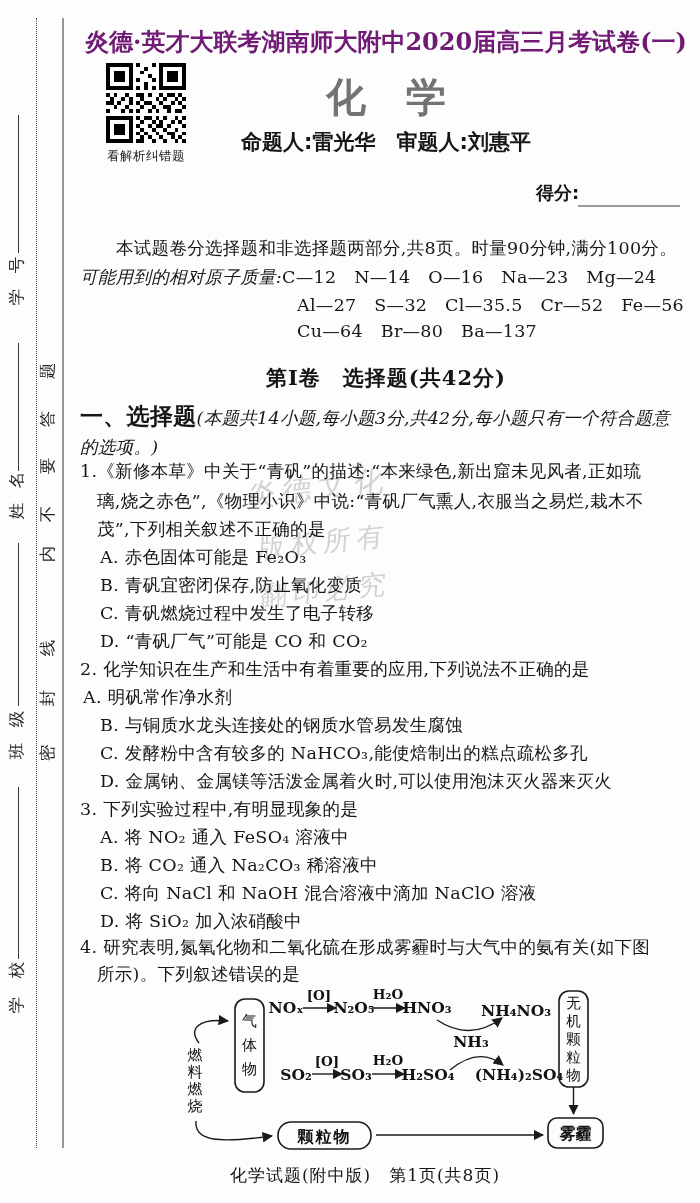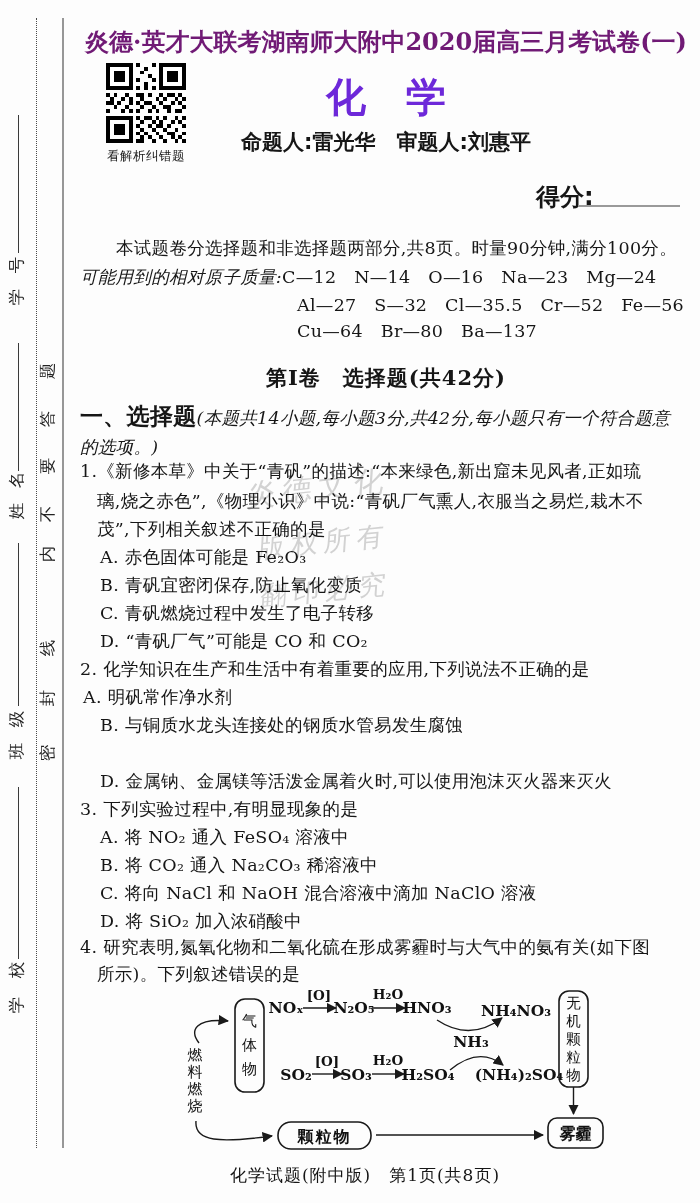--- a/index.html
+++ b/index.html
@@ -15,23 +15,23 @@
   .center { text-align:center; }
   .vchar {
     position:absolute; width:20px; height:20px; line-height:20px;
     text-align:center; font-size:16.5px; color:#222;
     transform:rotate(-90deg); transform-origin:center;
   }
   .fline { position:absolute; width:0; border-left:1.3px solid #3a3a3a; }
   .dotted-line { left:36px; top:18px; height:1130px; width:0; border-left:1.6px dotted #4a4a4a; }
   .gray-line { left:62px; top:18px; height:1130px; width:0; border-left:2.2px solid #979797; }
   .banner { font-weight:900; font-size:24px; letter-spacing:0px; color:#701a75; }
-  .subject { font-weight:900; font-size:40px; color:#6d28d9; }
+  .subject { font-weight:900; font-size:40px; color:#737373; }
   .authors { font-size:21px; }
-  .score { font-size:24px; }
+  .score { font-size:18px; }
   .score-line { border-top:2px solid #9a9a9a; width:102px; height:0; }
   .wm { position:absolute; color:#d2d2d2; transform:rotate(-6deg) skewX(-10deg); letter-spacing:6px; z-index:0; }
   .content { z-index:1; }
   .sec-title { font-size:21px; font-weight:bold; letter-spacing:1px; }
   .footer { font-size:17px; letter-spacing:1px; }
   svg text { fill:#111; }
   .qr-caption { font-size:12.5px; letter-spacing:0.5px; }
 </style>
 </head>
 <body>
@@ -109,20 +109,21 @@
   <div class="abs content body-line" style="left:97px; top:518px;">茂”,下列相关叙述不正确的是</div>
   <div class="abs content body-line" style="left:97px; top:490px;">璃,烧之赤色”,《物理小识》中说:“青矾厂气熏人,衣服当之易烂,栽木不</div>
   <div class="abs content body-line" style="left:100px; top:546px;">A. 赤色固体可能是 Fe₂O₃</div>
   <div class="abs content body-line" style="left:100px; top:574px;">B. 青矾宜密闭保存,防止氧化变质</div>
   <div class="abs content body-line" style="left:100px; top:602px;">C. 青矾燃烧过程中发生了电子转移</div>
   <div class="abs content body-line" style="left:100px; top:630px;">D. “青矾厂气”可能是 CO 和 CO₂</div>
 
   <div class="abs content body-line" style="left:80px; top:658px;">2. 化学知识在生产和生活中有着重要的应用,下列说法不正确的是</div>
   <div class="abs content body-line" style="left:83px; top:686px;">A. 明矾常作净水剂</div>
   <div class="abs content body-line" style="left:100px; top:714px;">B. 与铜质水龙头连接处的钢质水管易发生腐蚀</div>
+  <div class="abs content body-line" style="left:100px; top:742px;">C. 发酵粉中含有较多的 NaHCO₃,能使焙制出的糕点疏松多孔</div>
   <div class="abs content body-line" style="left:100px; top:770px;">D. 金属钠、金属镁等活泼金属着火时,可以使用泡沫灭火器来灭火</div>
 
   <div class="abs content body-line" style="left:80px; top:798px;">3. 下列实验过程中,有明显现象的是</div>
   <div class="abs content body-line" style="left:100px; top:826px;">A. 将 NO₂ 通入 FeSO₄ 溶液中</div>
   <div class="abs content body-line" style="left:100px; top:854px;">B. 将 CO₂ 通入 Na₂CO₃ 稀溶液中</div>
   <div class="abs content body-line" style="left:100px; top:882px;">C. 将向 NaCl 和 NaOH 混合溶液中滴加 NaClO 溶液</div>
   <div class="abs content body-line" style="left:100px; top:910px;">D. 将 SiO₂ 加入浓硝酸中</div>
 
   <div class="abs content body-line" style="left:80px; top:936px;">4. 研究表明,氮氧化物和二氧化硫在形成雾霾时与大气中的氨有关(如下图</div>
   <div class="abs content body-line" style="left:97px; top:963px;">所示)。下列叙述错误的是</div>

